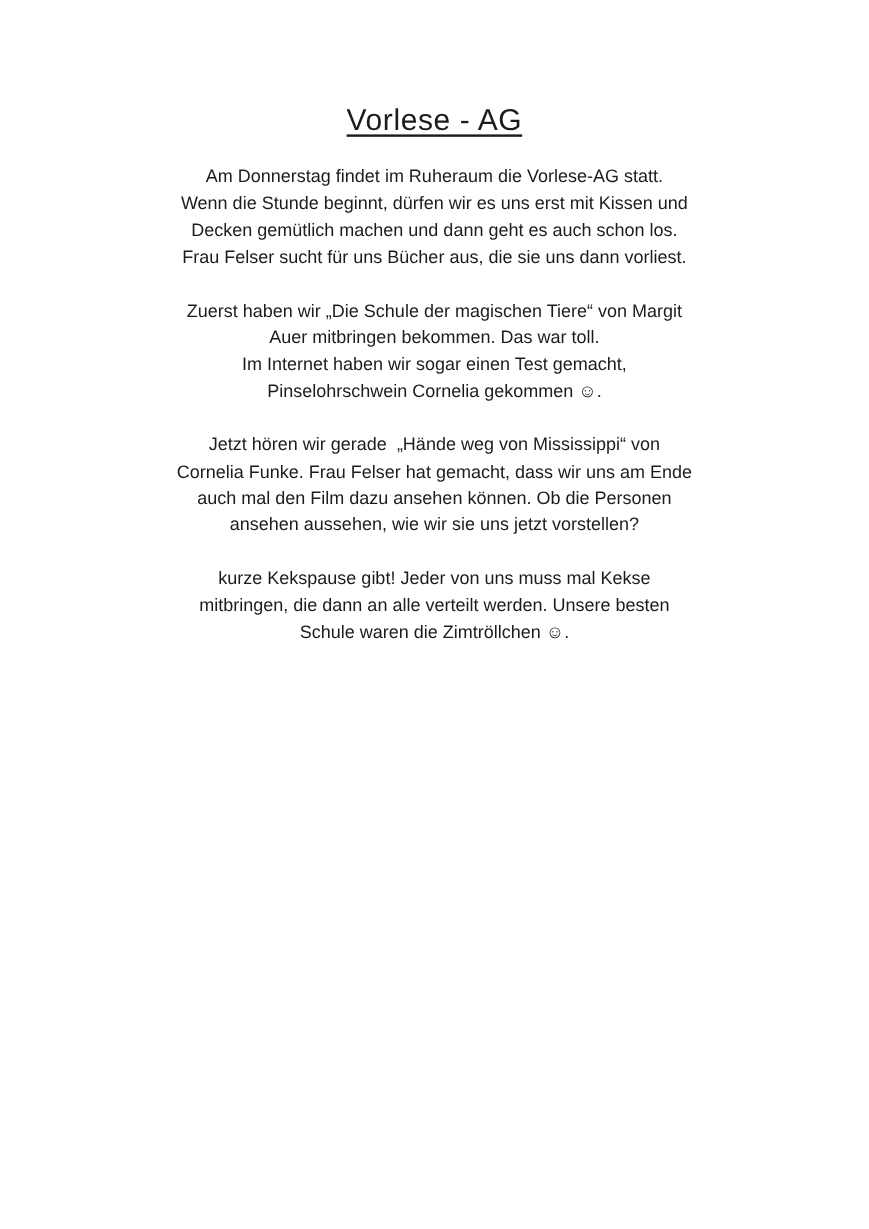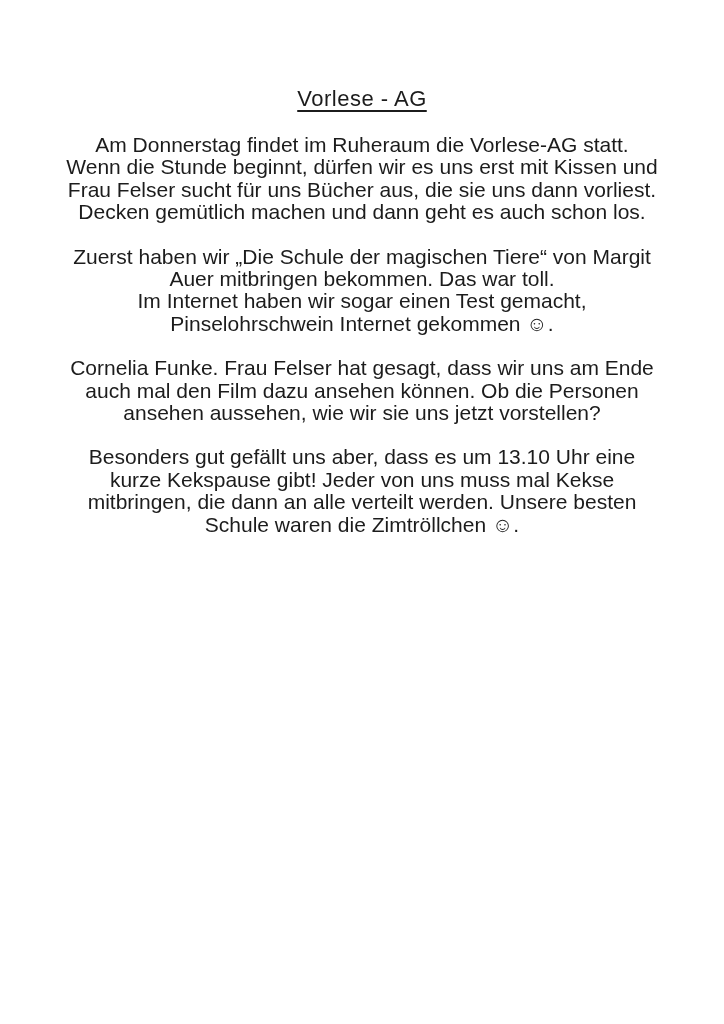--- a/index.html
+++ b/index.html
@@ -13,64 +13,64 @@
     height: 1024px;
     background: #ffffff;
     box-sizing: border-box;
     padding: 86px 42px 0 42px;
     font-family: "Liberation Sans", "DejaVu Sans", sans-serif;
     color: #1c1c1c;
     text-align: center;
     overflow: hidden;
   }
   .doc-title {
-    font-size: 22px;
+    font-size: 25px;
     font-weight: 400;
     margin: 0 0 22px 0;
     text-decoration: underline;
     text-underline-offset: 4px;
     letter-spacing: 0.5px;
     text-align: center;
   }
   .paragraph {
     margin: 0 0 22px 0;
   }
   .text-line {
-    font-size: 21px;
+    font-size: 15px;
     line-height: 22.4px;
     white-space: pre-wrap;
   }
 </style>
 </head>
 <body>
 
 <div class="page">
 
   <h1 class="doc-title">Vorlese - AG</h1>
 
   <div class="paragraph">
     <div class="text-line">Am Donnerstag findet im Ruheraum die Vorlese-AG statt.</div>
     <div class="text-line">Wenn die Stunde beginnt, dürfen wir es uns erst mit Kissen und</div>
+    <div class="text-line">Decken gemütlich machen und dann geht es auch schon los.</div>
     <div class="text-line">Frau Felser sucht für uns Bücher aus, die sie uns dann vorliest.</div>
-    <div class="text-line">Decken gemütlich machen und dann geht es auch schon los.</div>
   </div>
 
   <div class="paragraph">
     <div class="text-line">Zuerst haben wir „Die Schule der magischen Tiere“ von Margit</div>
     <div class="text-line">Auer mitbringen bekommen. Das war toll.</div>
     <div class="text-line">Im Internet haben wir sogar einen Test gemacht,</div>
-    <div class="text-line">Pinselohrschwein Internet gekommen ☺.</div>
+    <div class="text-line">Pinselohrschwein Cornelia gekommen ☺.</div>
   </div>
 
   <div class="paragraph">
-    <div class="text-line">Cornelia Funke. Frau Felser hat gesagt, dass wir uns am Ende</div>
+    <div class="text-line">Jetzt hören wir gerade  „Hände weg von Mississippi“ von</div>
+    <div class="text-line">Cornelia Funke. Frau Felser hat gemacht, dass wir uns am Ende</div>
     <div class="text-line">auch mal den Film dazu ansehen können. Ob die Personen</div>
     <div class="text-line">ansehen aussehen, wie wir sie uns jetzt vorstellen?</div>
   </div>
 
   <div class="paragraph">
-    <div class="text-line">Besonders gut gefällt uns aber, dass es um 13.10 Uhr eine</div>
     <div class="text-line">kurze Kekspause gibt! Jeder von uns muss mal Kekse</div>
     <div class="text-line">mitbringen, die dann an alle verteilt werden. Unsere besten</div>
     <div class="text-line">Schule waren die Zimtröllchen ☺.</div>
   </div>
 
 </div>
 
 </body></html>

